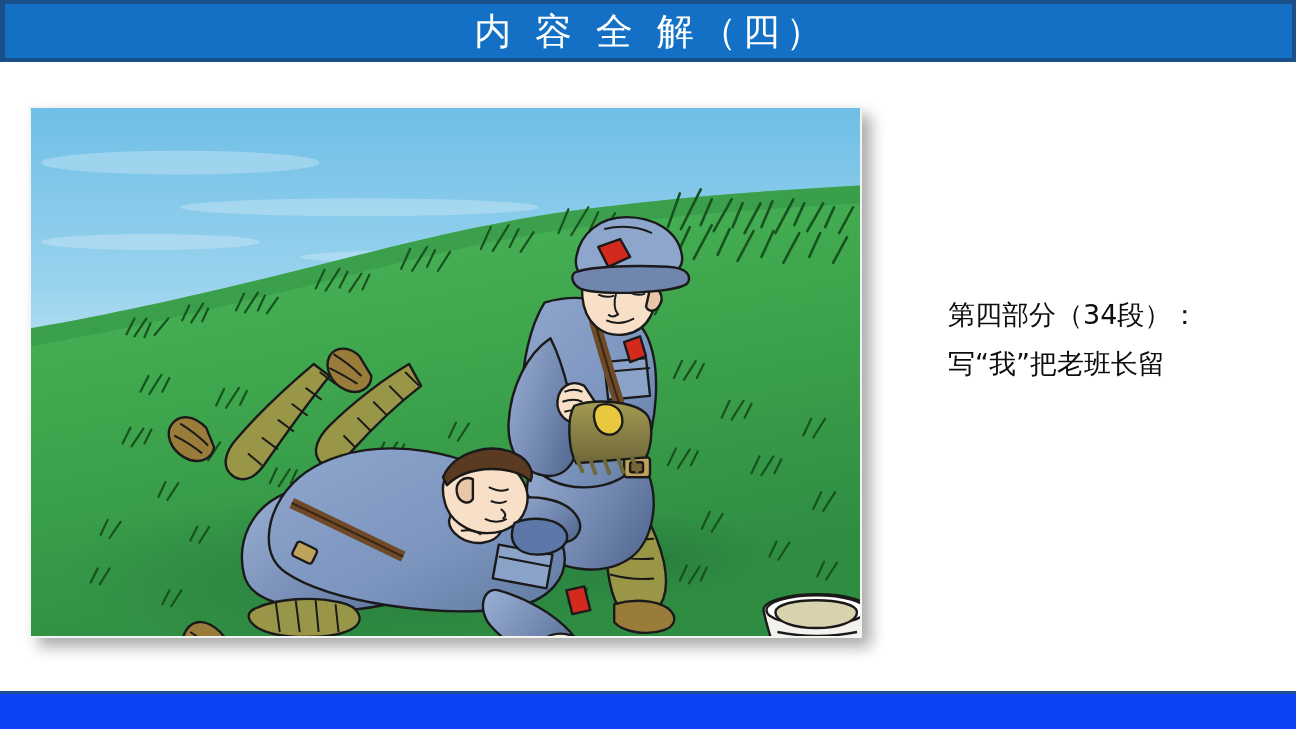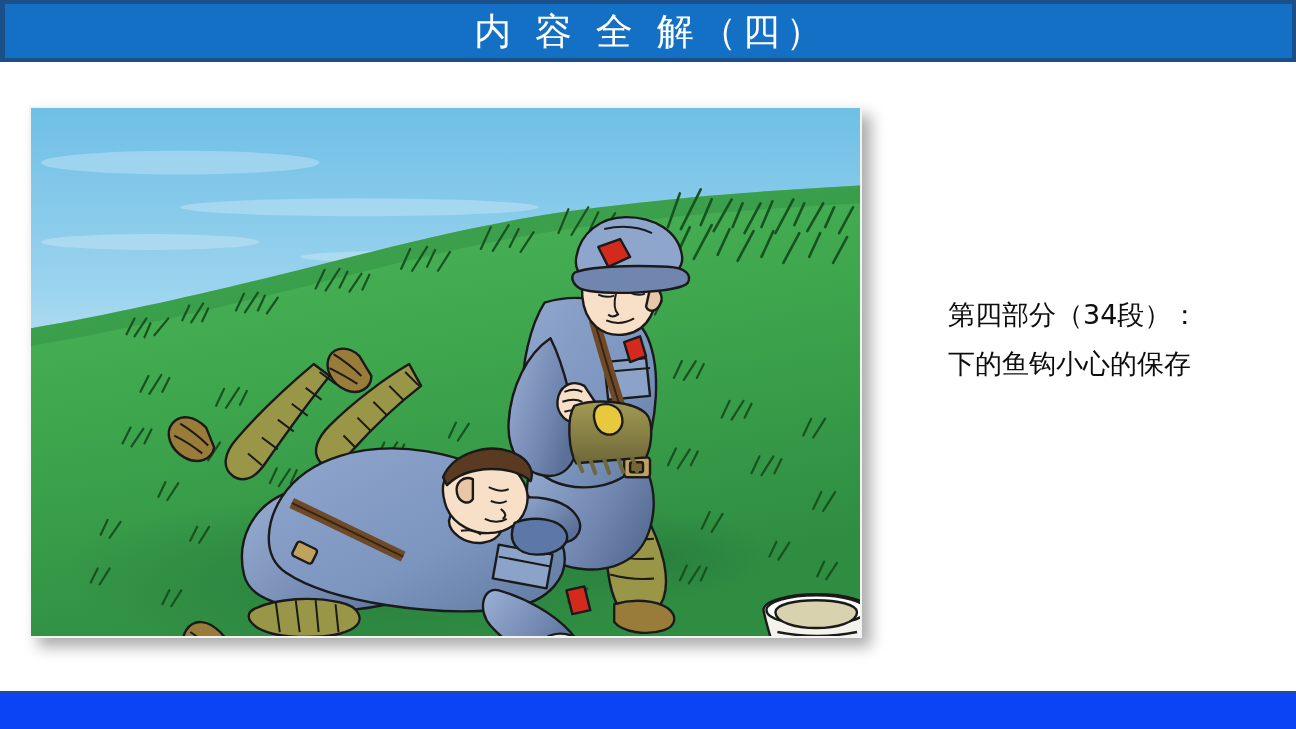--- a/index.html
+++ b/index.html
@@ -356,17 +356,17 @@
       <ellipse cx="789" cy="506" rx="50" ry="15" fill="#FFFFFF"></ellipse>
       <path d="M748,508 C748,500 768,496 789,496 C810,496 830,500 830,508
                C830,518 810,524 789,524 C768,524 748,518 748,508 Z" fill="#D9D2AE"></path>
       <path d="M750,528 q40,8 80,0" fill="none" stroke-width="2.4"></path>
     </g>
   </svg>
 </div>
 
 <div class="caption-block">
   <div class="caption-line">第四部分（34段）：</div>
-  <div class="caption-line">下的鱼钩小心的保存</div>
+  <div class="caption-line">写“我”把老班长留</div>
 </div>
 
 <div class="footer-rule"></div>
 <div class="footer-bar"></div>
 
 </body></html>

